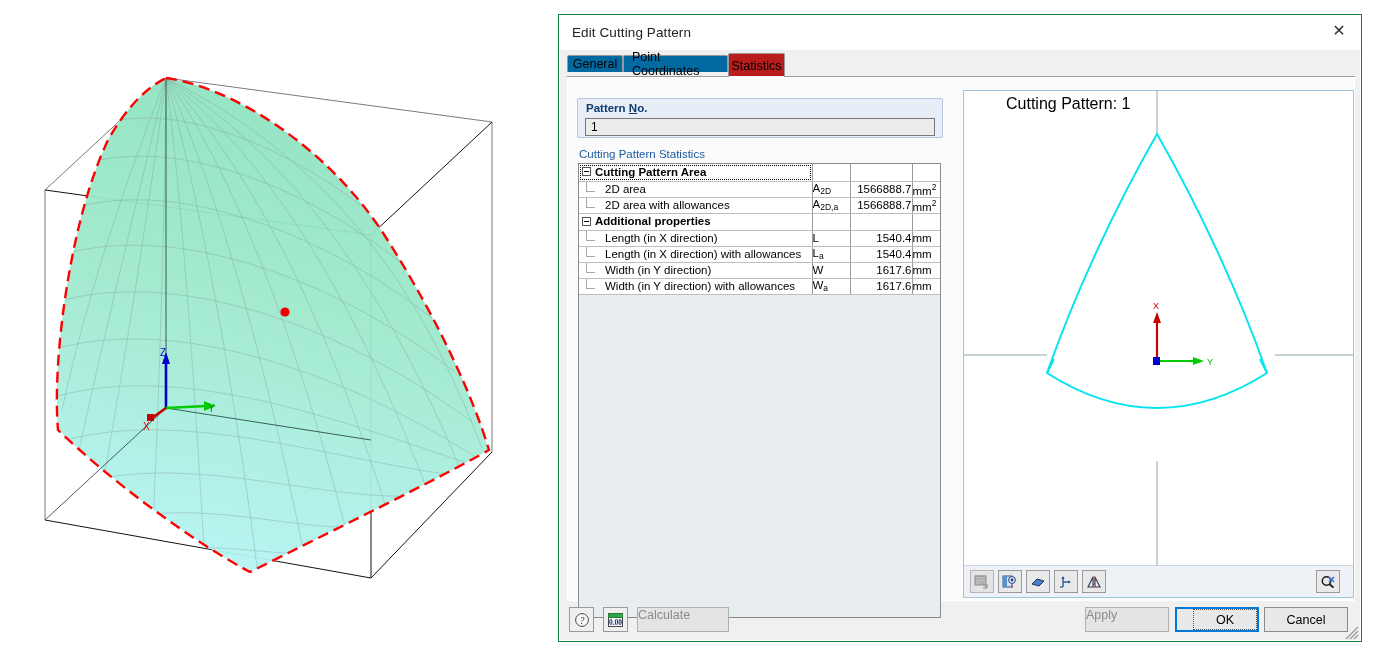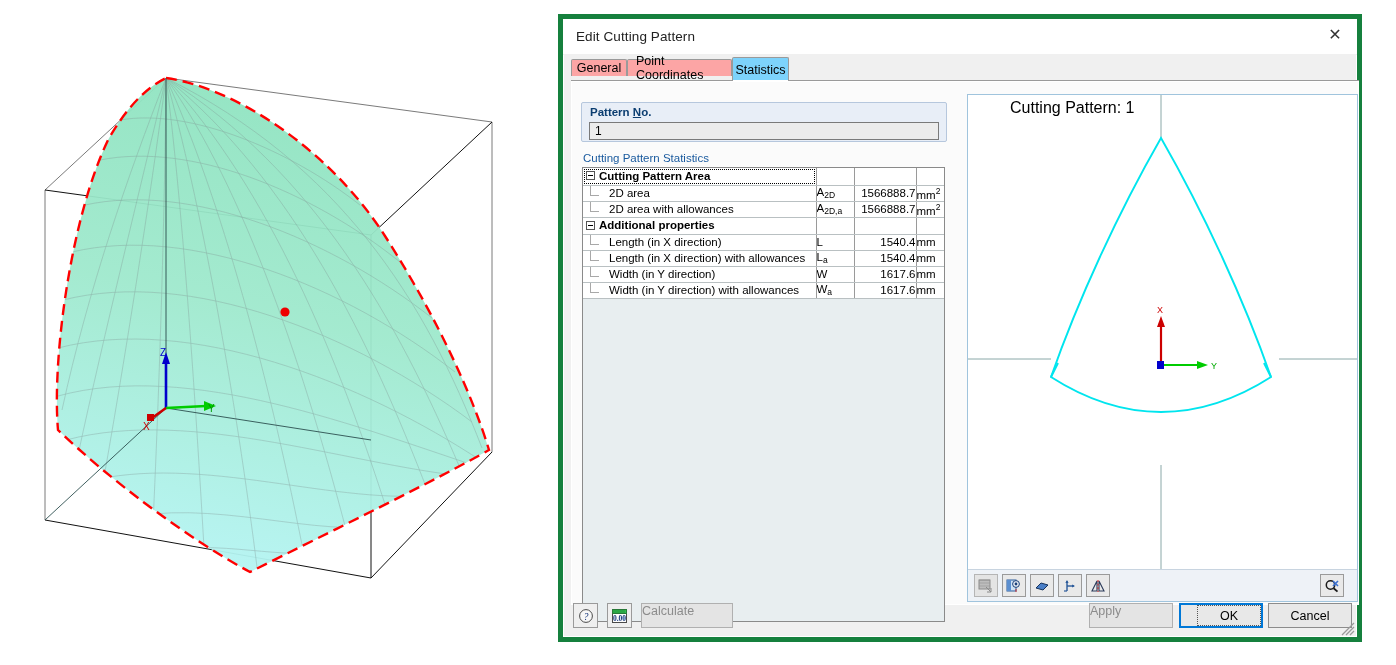--- a/index.html
+++ b/index.html
@@ -13,21 +13,21 @@
   #root { position: relative; width: 1396px; height: 665px; background:#fff; }
 
   
   #viewport3d { position: absolute; left: 0; top: 0; width: 545px; height: 665px; background:#fff; }
 
   
   #dialog {
     position: absolute; left: 558px; top: 14px;
     width: 804px; height: 628px;
     background: #f0f0f0;
-    border: 5px solid #15803d;
+    border: 1px solid #15803d;
     box-shadow: 0 0 0 1px #ffffff inset;
   }
   #titlebar {
     position: relative; height: 36px; background:#ffffff;
     border-bottom: 1px solid #f0f0f0;
   }
   #title-text {
     position:absolute; left: 13px; top: 10px;
     font-size: 13.5px; color:#222; letter-spacing:.1px;
   }
@@ -38,27 +38,27 @@
     border:none; line-height:1;
   }
 
   
   #tabstrip {
     position:absolute; left:8px; top:40px; width:788px; height:22px;
   }
   .tab {
     position:absolute; top:0; height:17px;
     border:1px solid #9a9a9a; border-bottom:none;
-    background:#fca5a5;
+    background:#0369a1;
     font-size:12.5px; color:#000;
     display:flex; align-items:center; justify-content:center;
     padding: 0 8px; cursor:pointer;
     border-radius: 2px 2px 0 0;
   }
-  .tab.active { background:#7dd3fc; height:24px; top:-2px; z-index:3; border-color:#9a9a9a; }
+  .tab.active { background:#b91c1c; height:24px; top:-2px; z-index:3; border-color:#9a9a9a; }
 
   #tab-underline {
     position:absolute; left:8px; top:61px; width:788px; height:1px; background:#9a9a9a; z-index:1;
   }
   #tab-underline-gap {
     position:absolute; top:61px; height:2px; background:#ffffff; z-index:4;
   }
 
   
   #body-panel {

